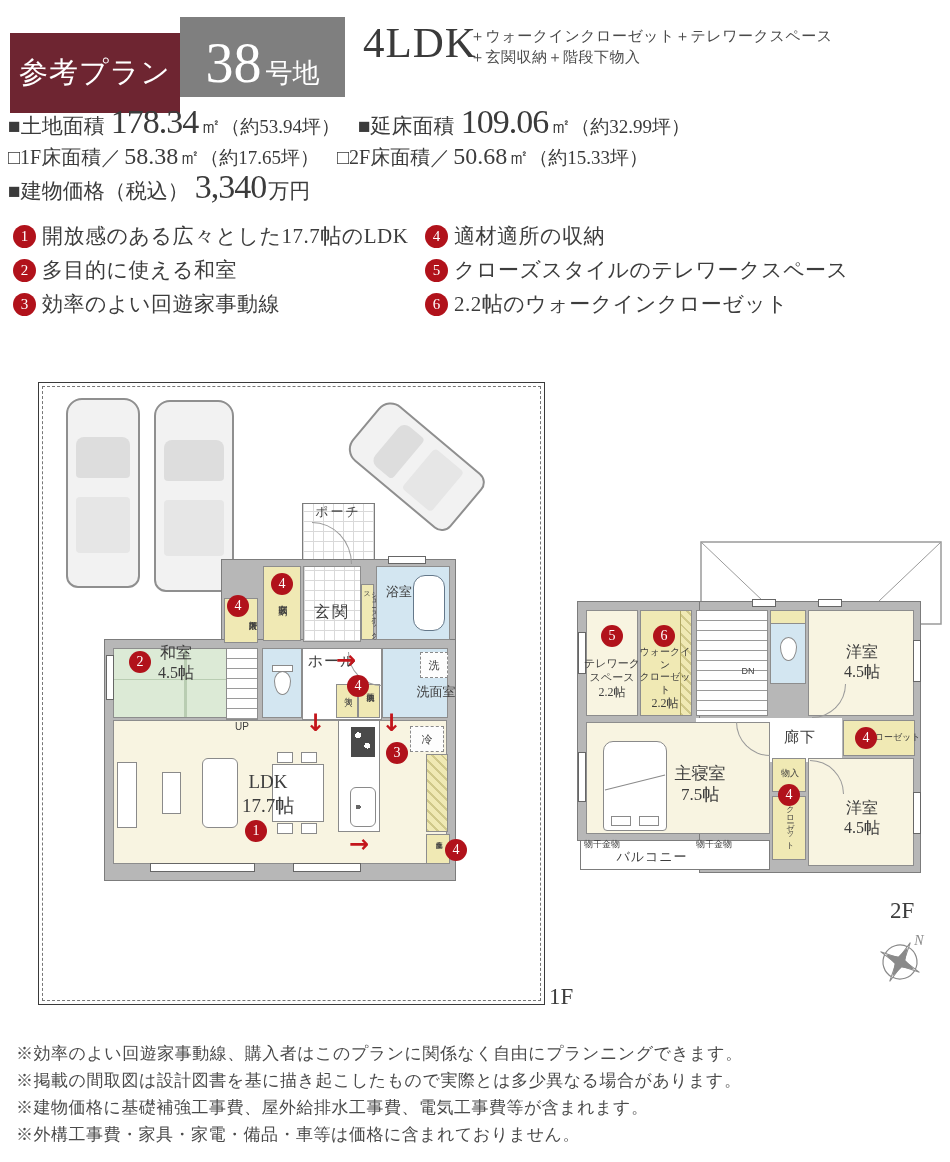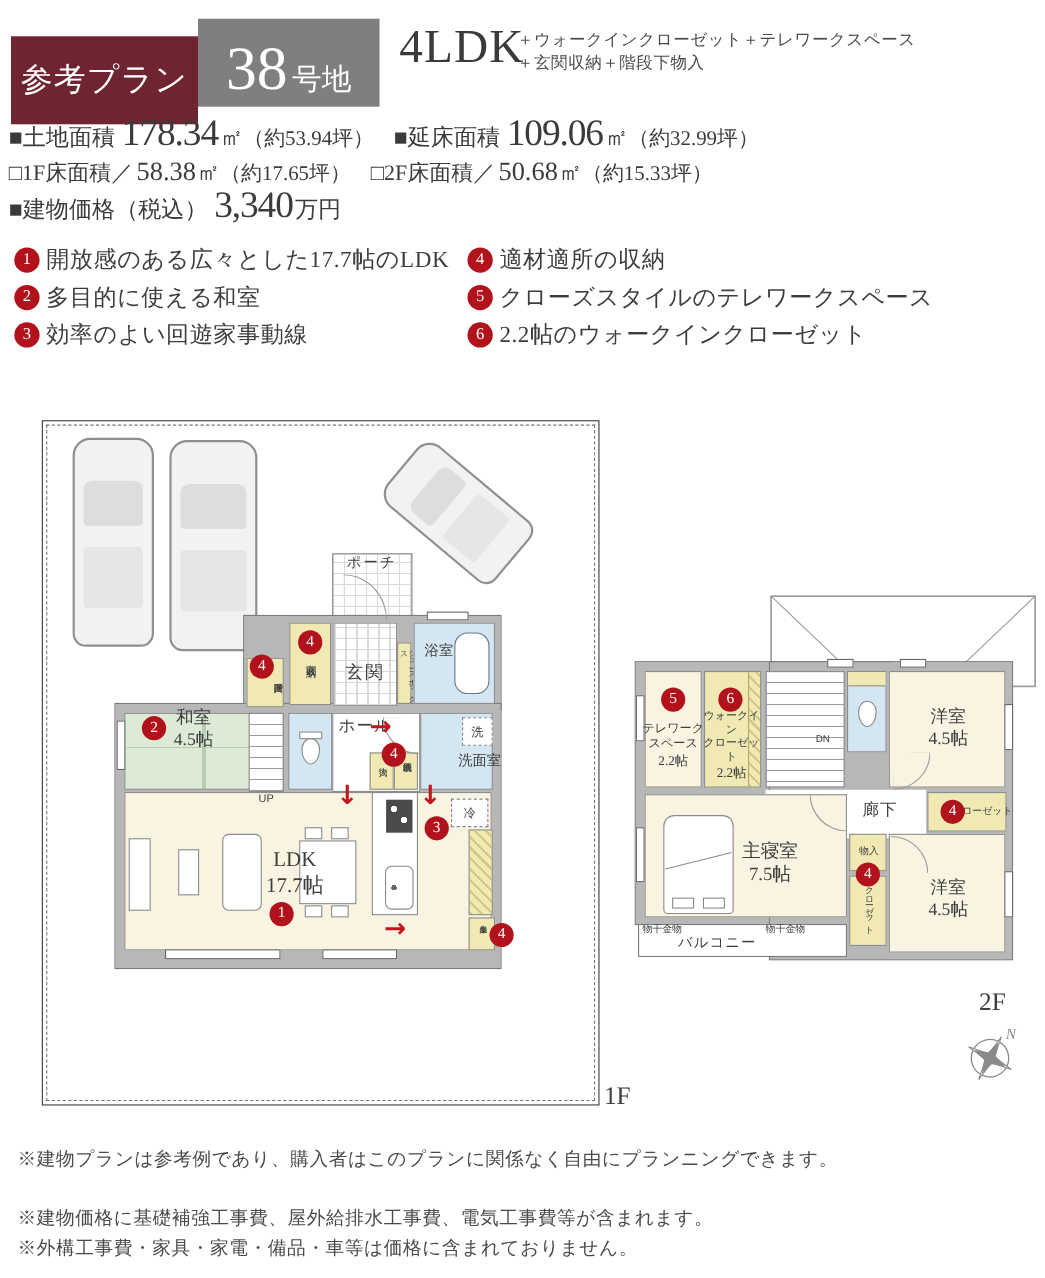--- a/index.html
+++ b/index.html
@@ -325,17 +325,18 @@
 
   <div class="floor-label" style="left:890px; top:882px;margin-top:16px;">2F</div>
 
   <svg style="position:absolute; left:876px; top:938px; transform:rotate(28deg);" width="48" height="48" viewBox="0 0 48 48">
     <circle cx="24" cy="24" r="17" fill="none" stroke="#8a8a8a" stroke-width="1.2"></circle>
     <polygon points="24,2 27,21 46,24 27,27 24,46 21,27 2,24 21,21" fill="#fff" stroke="#8a8a8a" stroke-width="1"></polygon>
     <polygon points="24,8 28,20 40,24 28,28 24,40 20,28 8,24 20,20" fill="#8a8a8a"></polygon>
   </svg>
   <div class="lbl" style="left:919px; top:941px; font-size:14px; font-style:italic; color:#8a8a8a;">N</div>
 
-  <div class="note" style="top:1042px;">※建物プランは参考例であり、購入者はこのプランに関係なく自由にプランニングできます。</div>
+  <div class="note" style="top:1042px;">※効率のよい回遊家事動線、購入者はこのプランに関係なく自由にプランニングできます。</div>
+  <div class="note" style="top:1069px;">※掲載の間取図は設計図書を基に描き起こしたもので実際とは多少異なる場合があります。</div>
   <div class="note" style="top:1123px;">※外構工事費・家具・家電・備品・車等は価格に含まれておりません。</div>
   <div class="note" style="top:1096px;">※建物価格に基礎補強工事費、屋外給排水工事費、電気工事費等が含まれます。</div>
 
 </div>
 
 </body></html>

